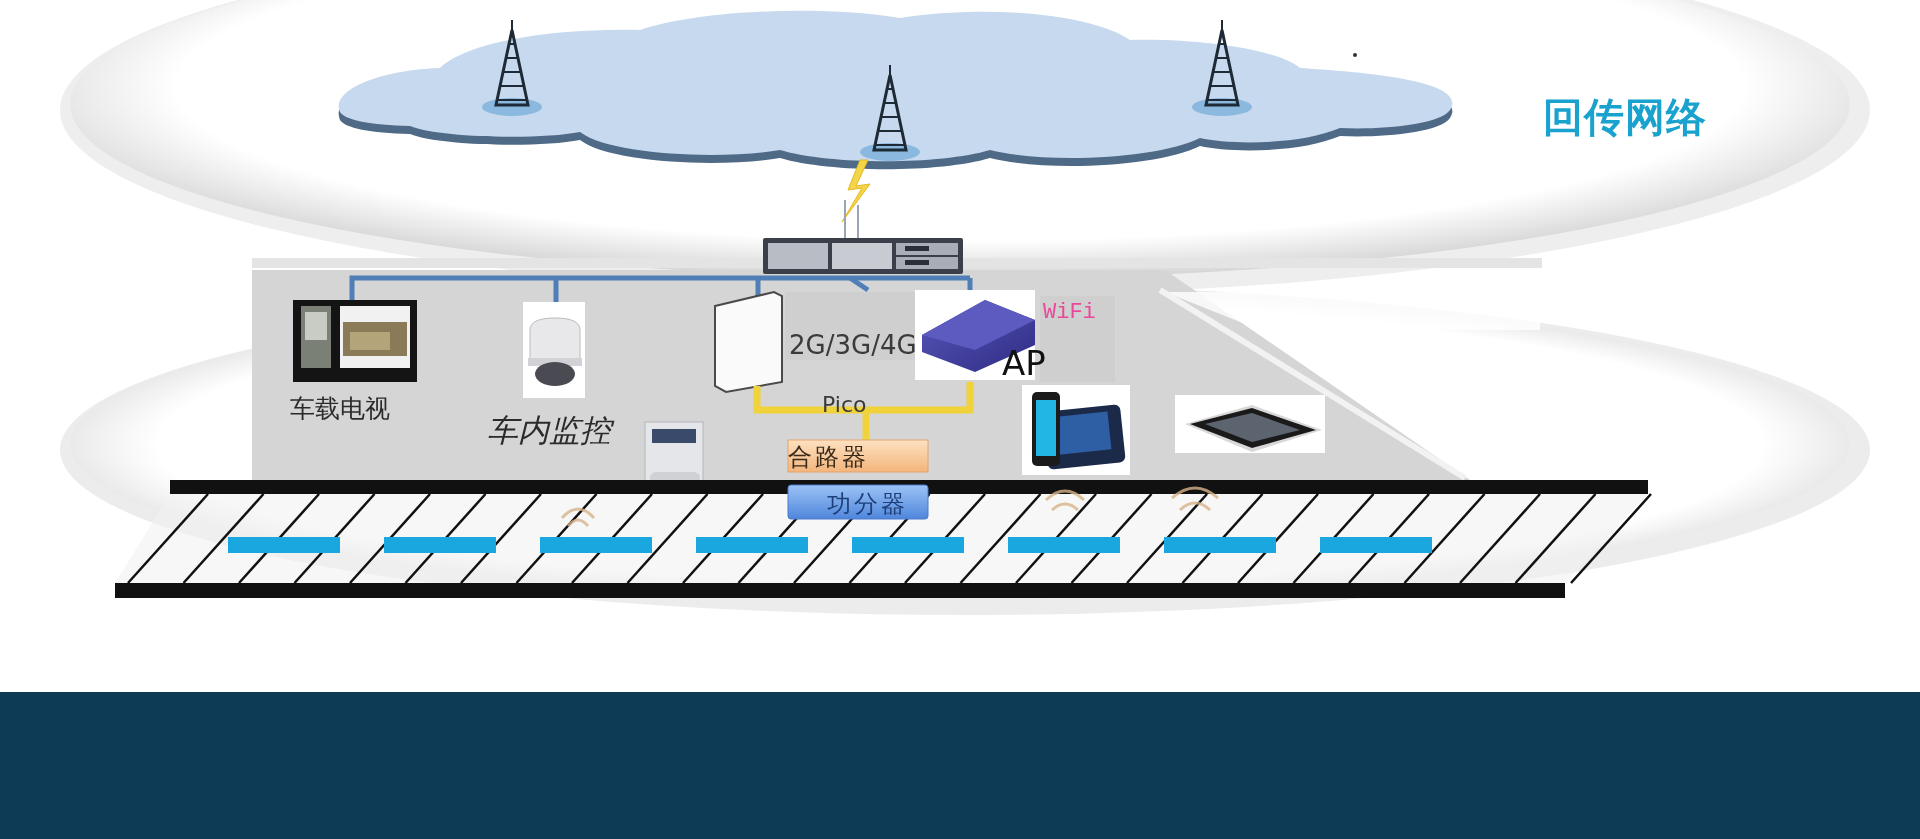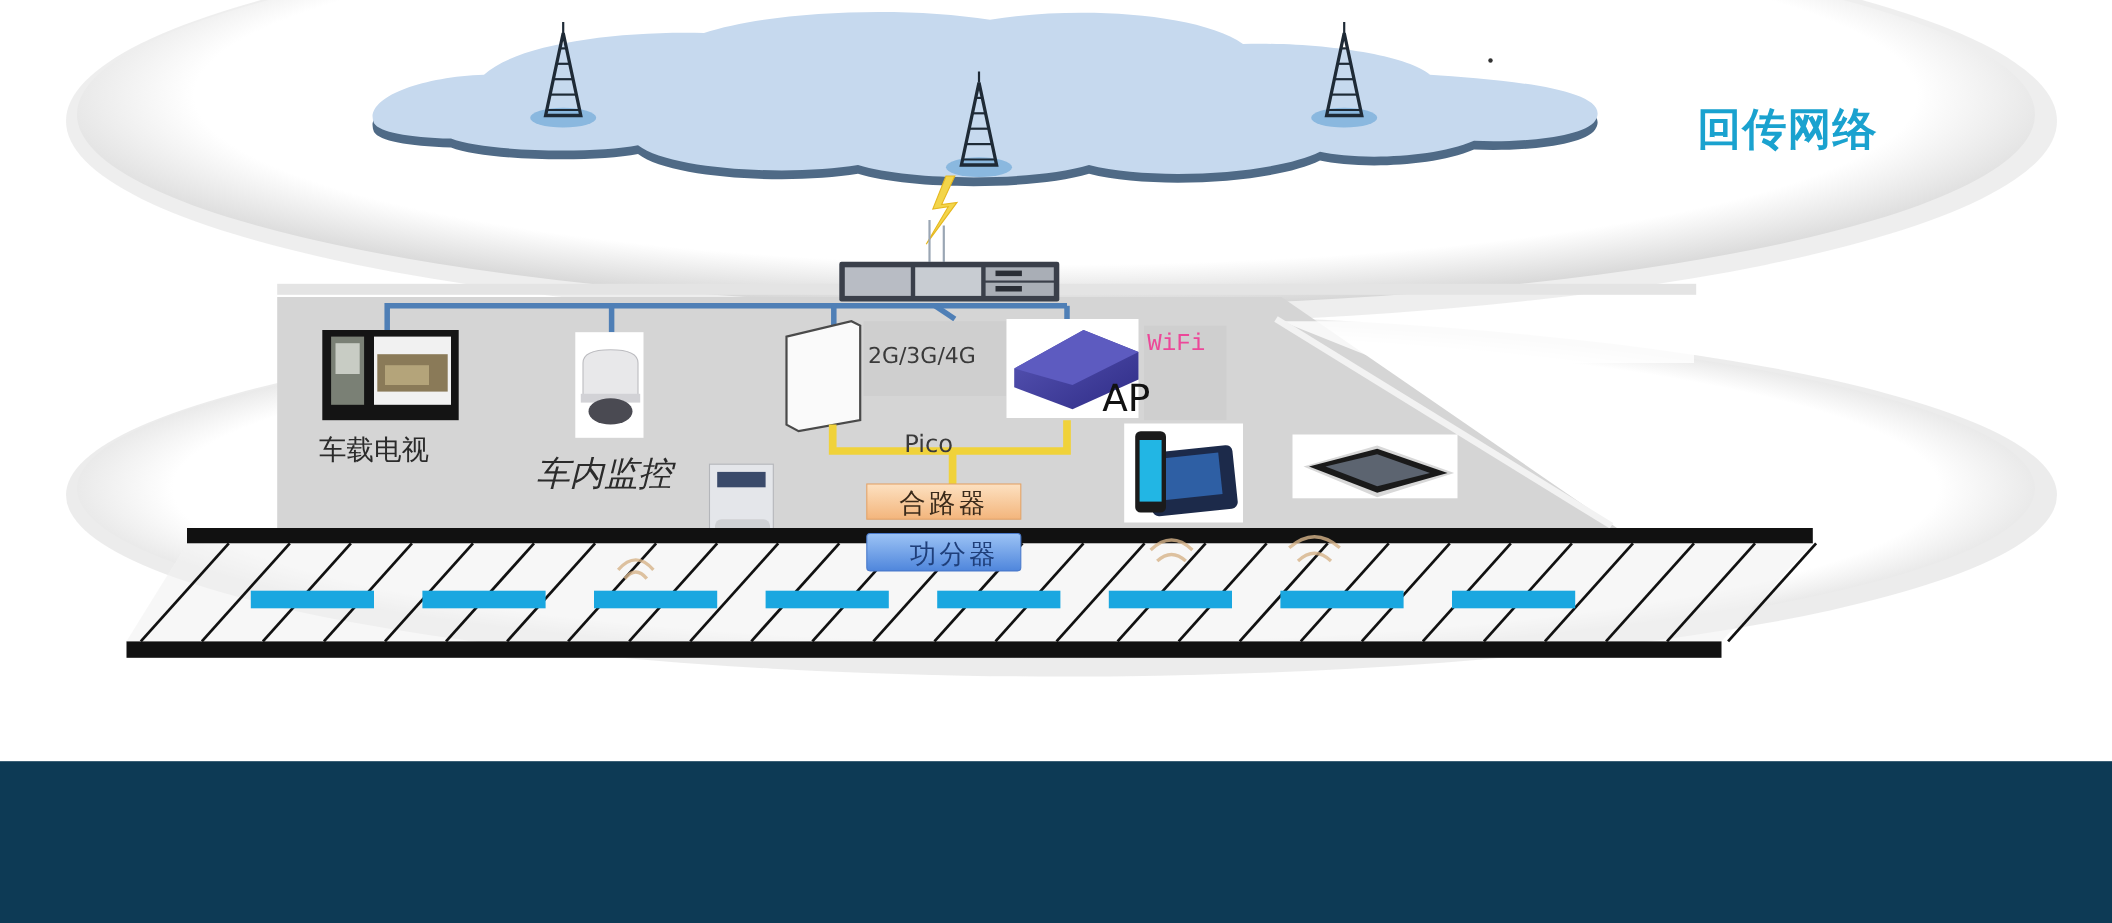--- a/index.html
+++ b/index.html
@@ -230,24 +230,24 @@
 
     <rect x="788" y="440" width="140" height="32" fill="url(#combGrad)" stroke="#e3a46a"></rect>
     <rect x="788" y="485" width="140" height="34" rx="3" fill="url(#splitGrad)" stroke="#4a7acb"></rect>
   </svg>
 
   <div class="lbl txt-cyan" style="left:1530px;top:90px;font-size:40px;margin-left:13px;">回传网络</div>
 
   <div class="lbl txt-dark" style="left:290px;top:392px;font-size:25px;">车载电视</div>
   <div class="lbl txt-dark" style="left:487px;top:410px;font-size:31px;font-style:italic;">车内监控</div>
 
-  <div class="lbl" style="left:789px;top:311px;font-size:20px;color:#3a3a3a;">2G/3G/4G</div>
+  <div class="lbl" style="left:789px;top:330px;font-size:26px;color:#3a3a3a;">2G/3G/4G</div>
   <div class="lbl" style="left:822px;top:352px;font-size:22px;color:#3a3a3a;margin-top:40px;">Pico</div>
 
   <div class="lbl" style="left:1043px;top:300px;font-size:22px;color:#ec4899;font-family:Liberation Mono, monospace;">WiFi</div>
   <div class="lbl" style="left:1002px;top:343px;font-size:34px;color:#111;">AP</div>
 
-  <div class="lbl" style="left:788px;top:441px;width:140px;text-align:center;font-size:24px;color:#3a2a1a;letter-spacing:3px;">合路器</div>
+  <div class="lbl" style="left:788px;top:441px;width:140px;font-size:24px;color:#3a2a1a;letter-spacing:3px;">合路器</div>
   <div class="lbl" style="left:788px;top:488px;width:159px;text-align:center;font-size:24px;color:#1f3f7a;letter-spacing:3px;">功分器</div>
 
 </div>
 
 <div id="footer"></div>
 
 </body></html>

